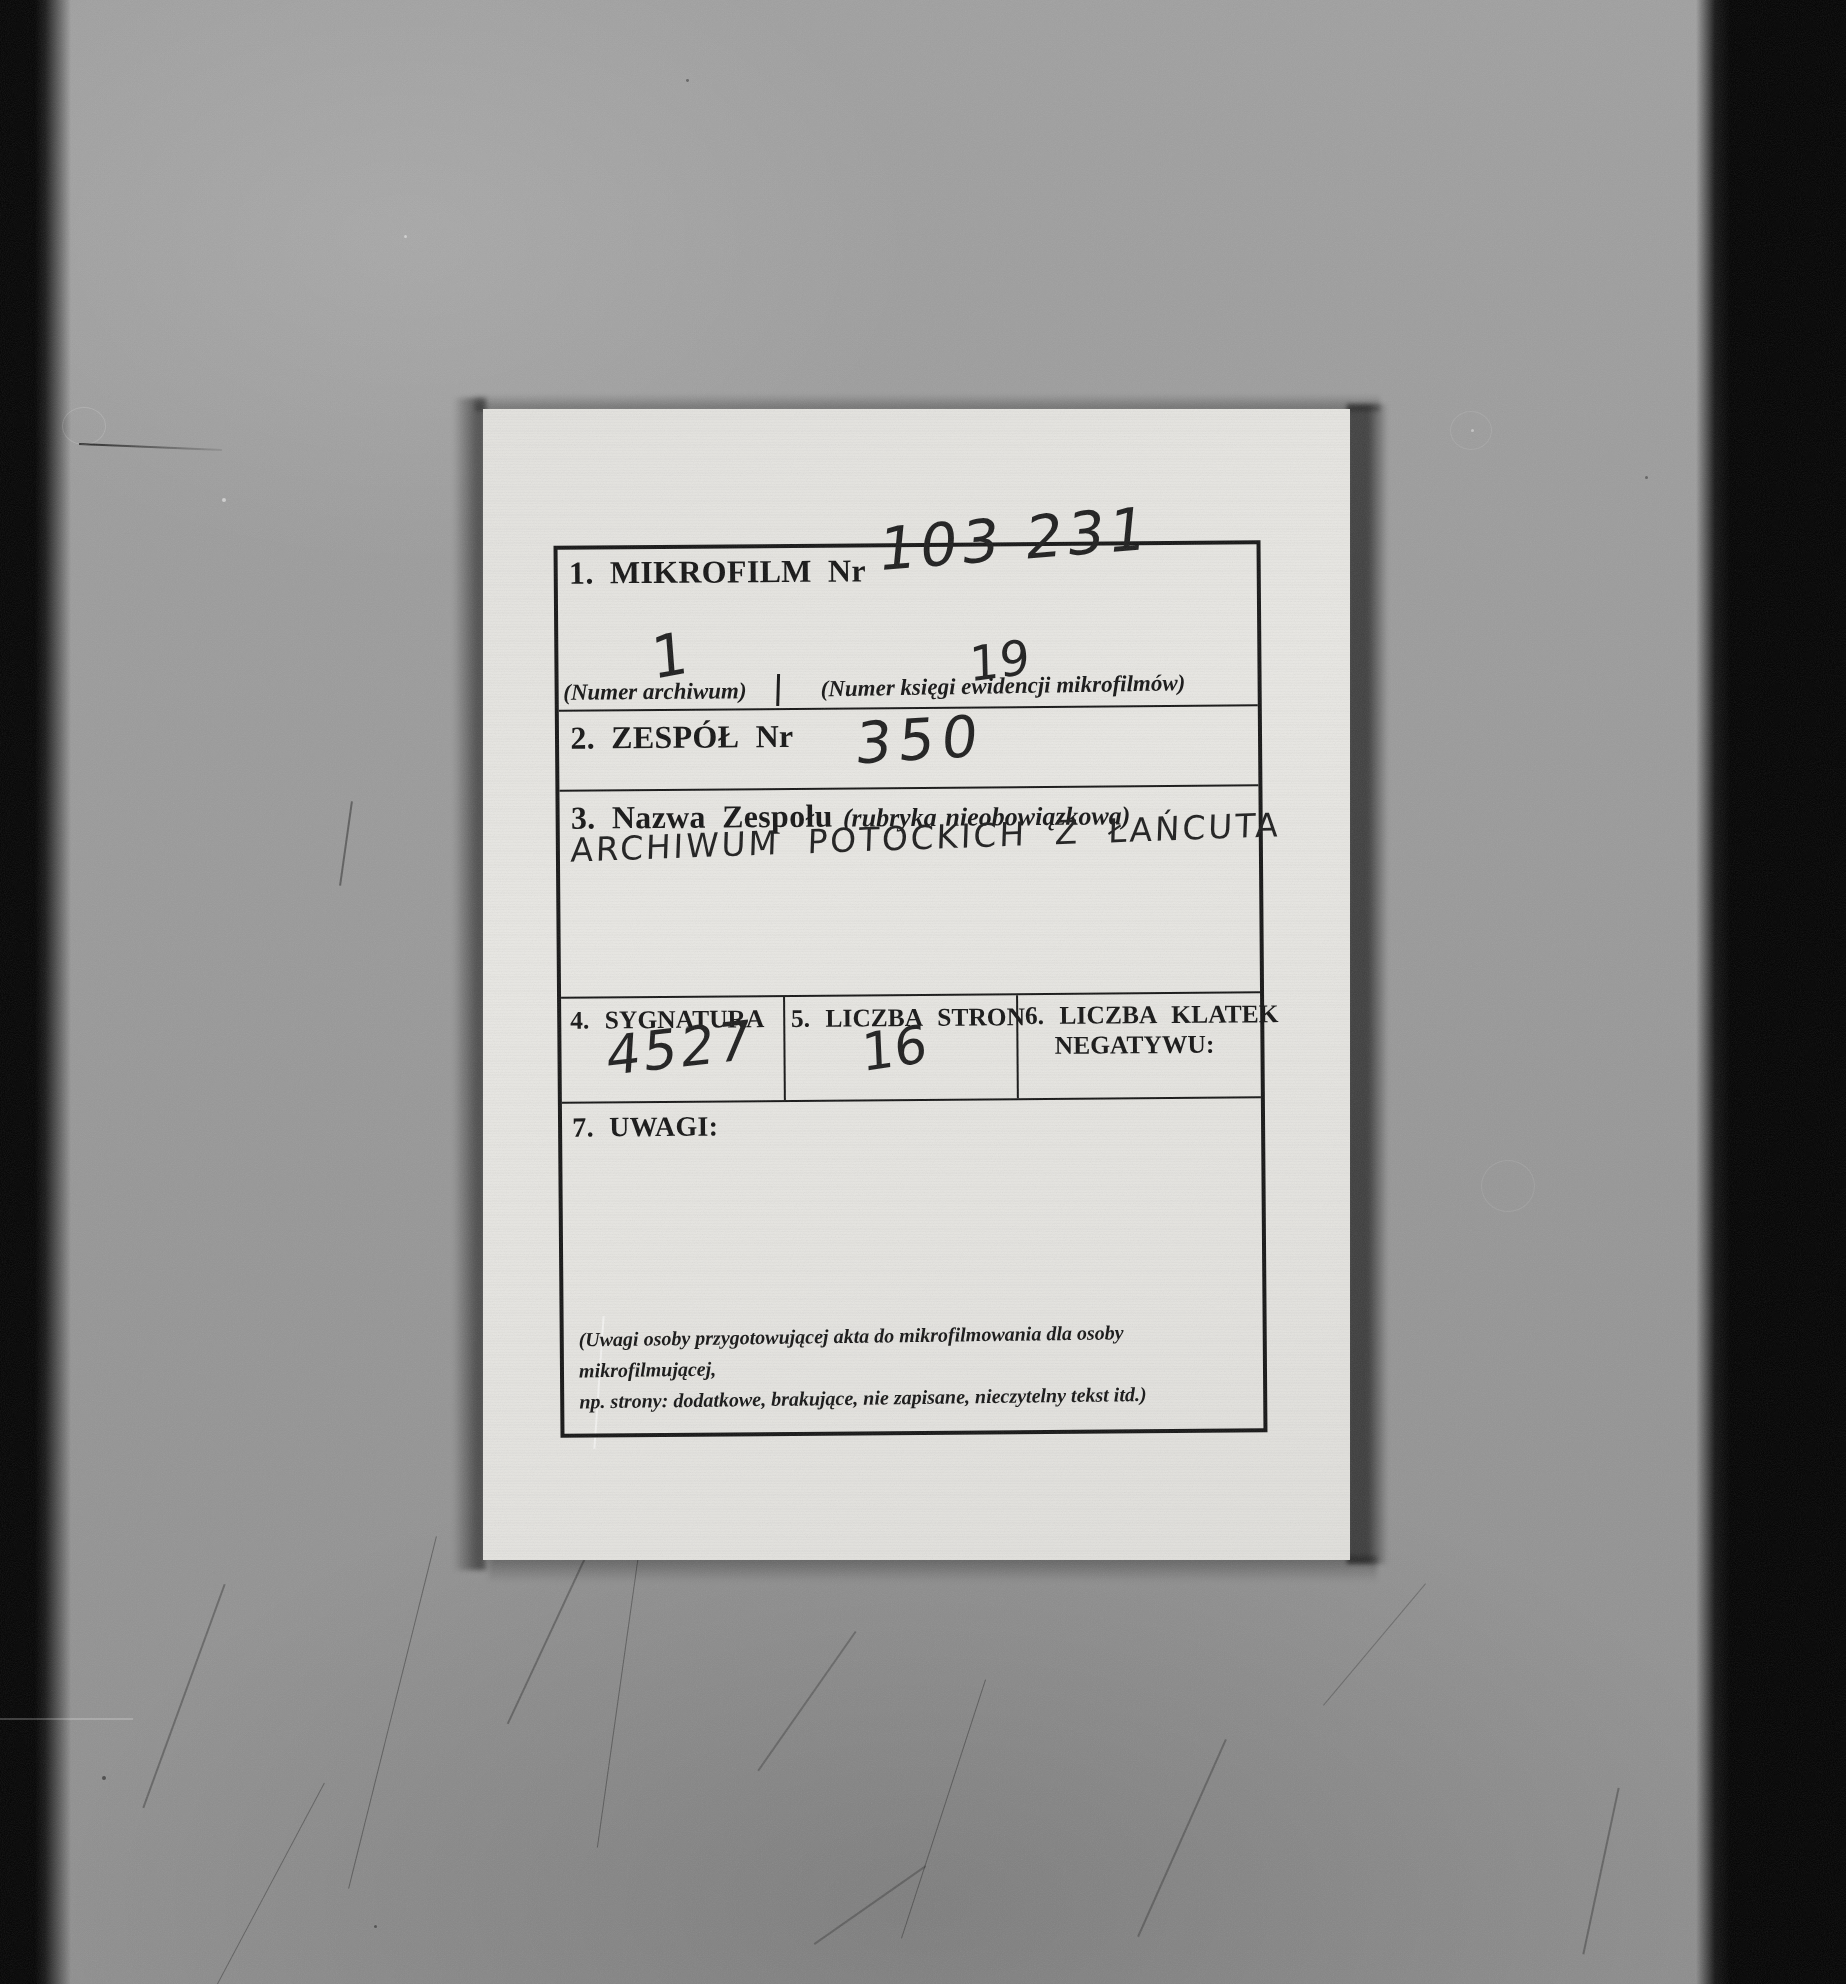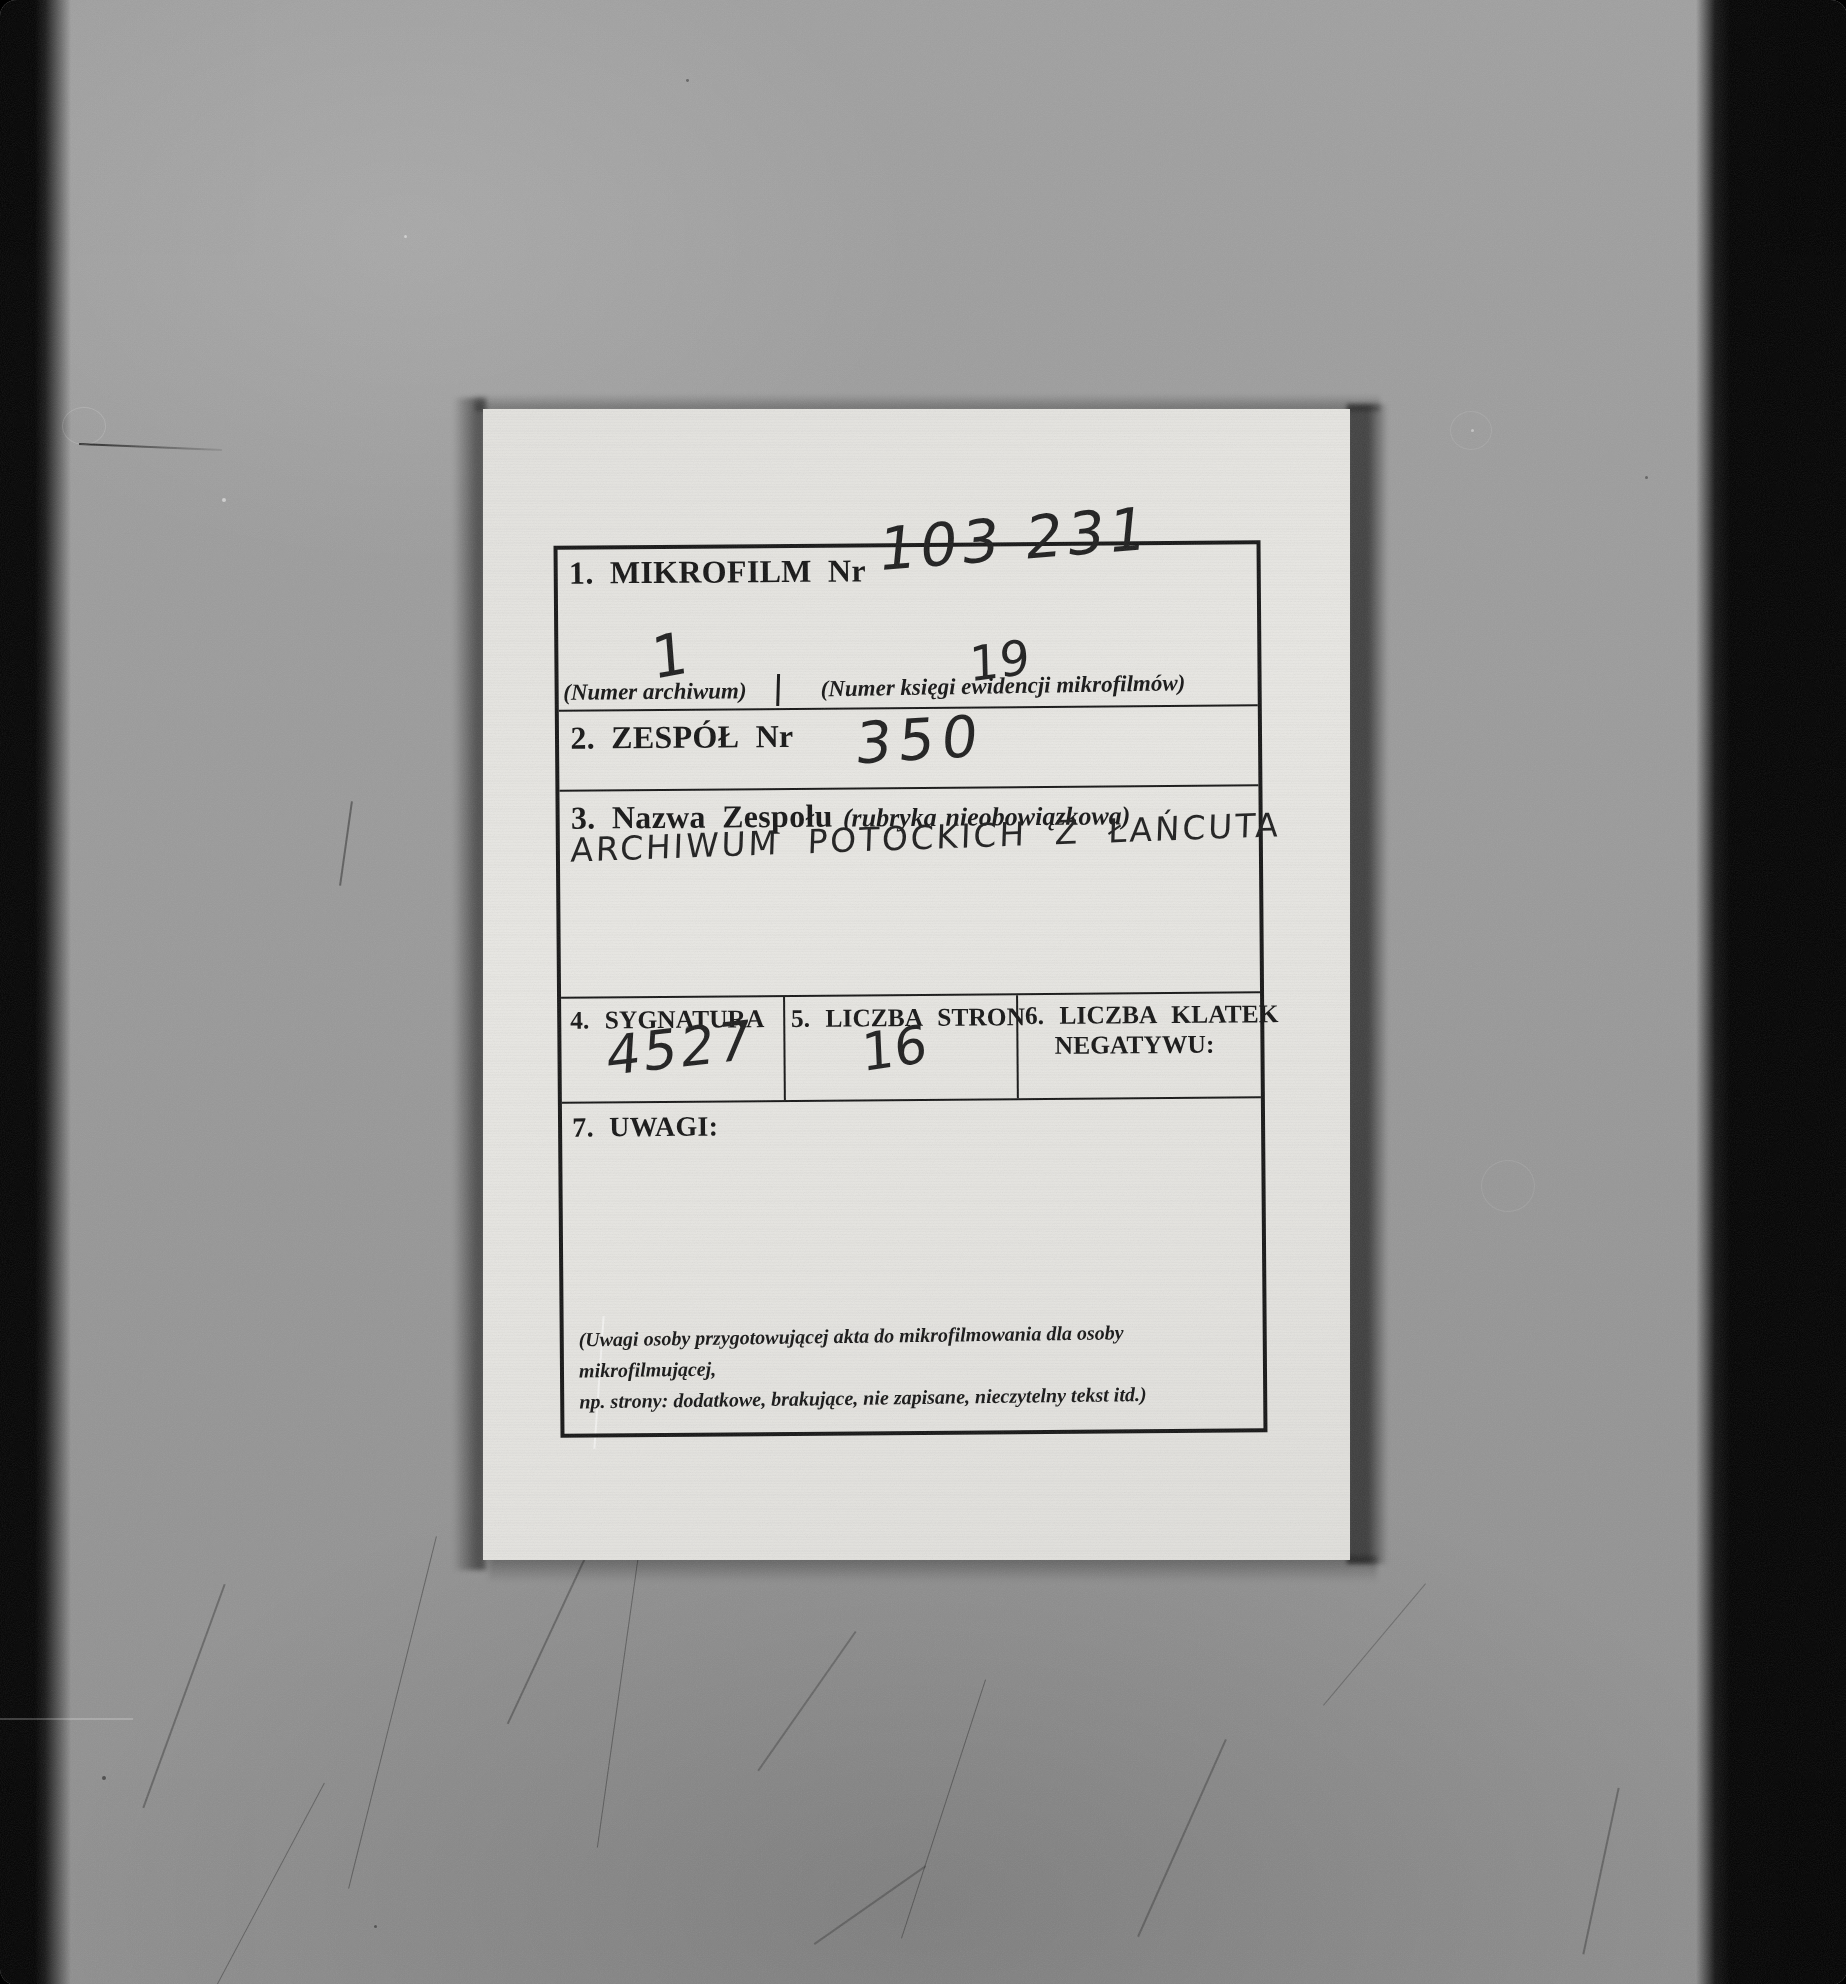--- a/index.html
+++ b/index.html
@@ -1,21 +1,21 @@
 <!DOCTYPE html>
 <html style="font-size:9px"><head>
 <meta charset="utf-8">
 <style>
   html,body{margin:0;padding:0;background:#000;}
   .stage{position:relative;width:1847px;height:1985px;overflow:hidden;
     background:
       radial-gradient(ellipse 794px 510px at 22% 12%, rgba(255,255,255,0.10), rgba(255,255,255,0) 65%),
       radial-gradient(ellipse 1248px 681px at 50% 96%, rgba(0,0,0,0.12), rgba(0,0,0,0) 70%),
       linear-gradient(180deg,#a0a0a0 0%, #9a9a9a 45%, #8f8f8f 100%);
-    font-family:"Liberation Serif", serif;border-radius:16px;}
+    font-family:"Liberation Serif", serif;}
   
   .edge-left{position:absolute;left:0;top:0;width:71px;height:1985px;
     background:linear-gradient(to right,#040404 0 35px, rgba(4,4,4,.85) 45px, rgba(4,4,4,0) 71px);}
   .edge-right{position:absolute;left:1696px;top:0;width:151px;height:1985px;
     background:linear-gradient(to right, rgba(4,4,4,0) 0, rgba(4,4,4,.88) 19px, #030303 34px);}
   
   .shadow-top{position:absolute;left:475px;top:394px;width:905px;height:17px;
     background:linear-gradient(to bottom, rgba(0,0,0,0), rgba(0,0,0,0.32));filter:blur(2.3px);}
   .shadow-left{position:absolute;left:453px;top:398px;width:33px;height:1172px;
     background:linear-gradient(to left, rgba(0,0,0,0.48) 0 28%, rgba(0,0,0,0));filter:blur(2.8px);}

